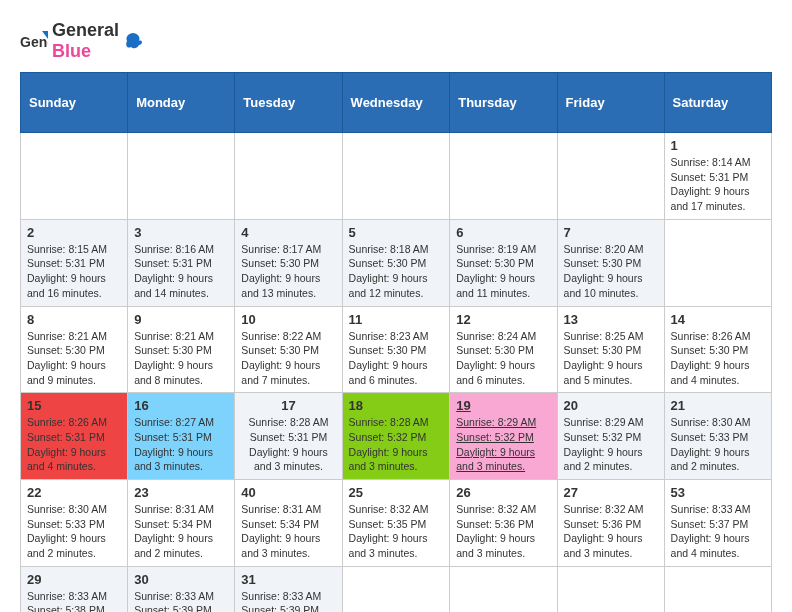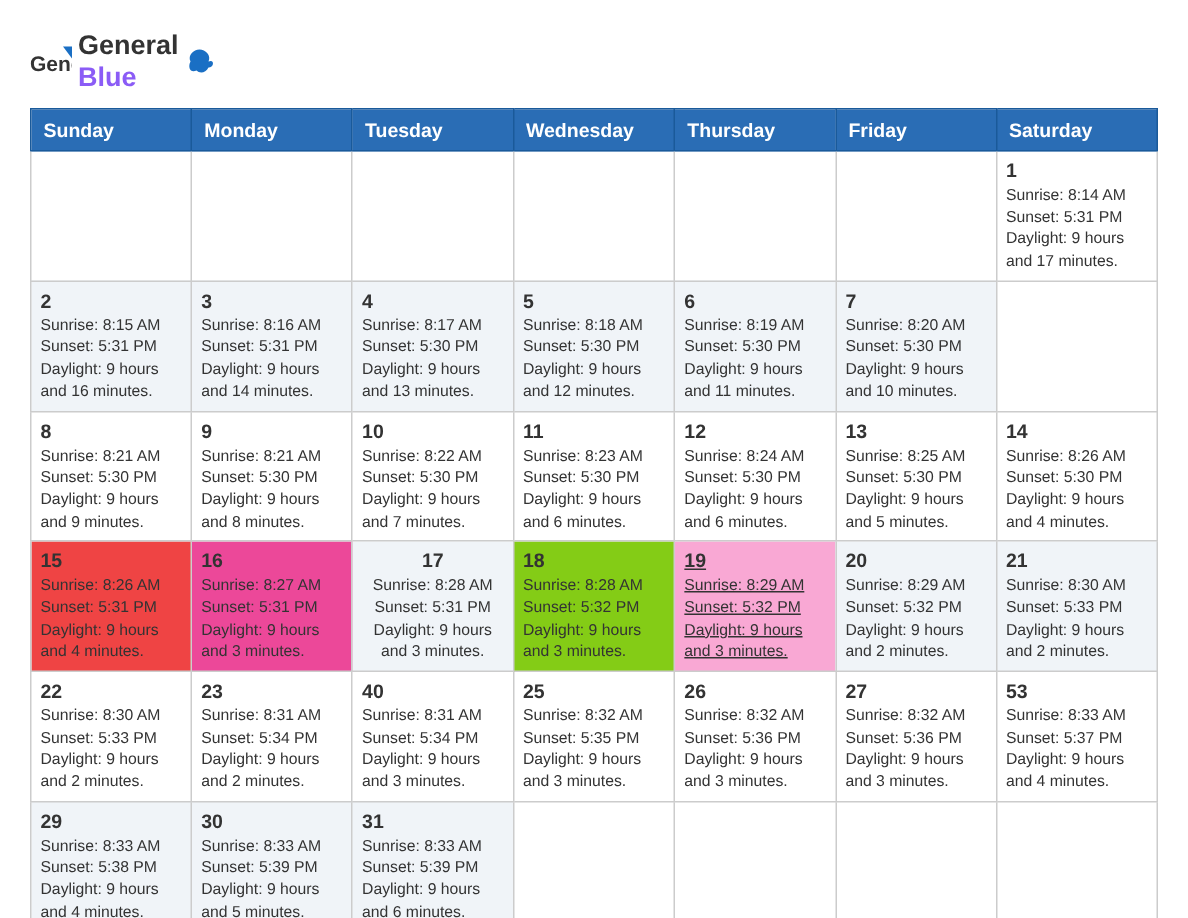--- a/index.html
+++ b/index.html
@@ -39,21 +39,21 @@
     }
     .calendar {
       width: 100%;
       border-collapse: collapse;
       border: 1px solid #ccc;
     }
     .calendar th {
       background-color: #2a6db5;
       color: #fff;
       text-align: left;
-      padding: 6px 8px;
+      padding: 22px 8px;
       font-size: 13px;
       border: 1px solid #1a5a9a;
     }
     .calendar td {
       vertical-align: top;
       padding: 5px 6px;
       border: 1px solid #ccc;
       font-size: 10.5px;
       color: #333;
       background: #fff;
@@ -81,21 +81,21 @@
 <body>
 
 <div class="header">
   <div class="logo">
     <svg class="logo-icon" viewBox="0 0 28 28" xmlns="http://www.w3.org/2000/svg">
       <text x="0" y="20" font-size="14" font-weight="bold" fill="#333">General</text>
       <polygon points="22,4 28,4 28,12" fill="#1a6fc4"></polygon>
     </svg>
     <div>
       <span style="font-size:18px;font-weight:bold;color:#333;">General</span><br>
-      <span style="font-size:18px;font-weight:bold;color:#8b5cf6;">Blue</span>
+      <span style="font-size:18px;font-weight:bold;color:#ec4899;">Blue</span>
     </div>
     <svg width="20" height="20" viewBox="0 0 20 20">
       <path d="M10 2 C14 2 18 6 16 10 C20 8 20 14 16 14 C14 18 10 18 8 16 C4 18 2 14 4 10 C2 6 6 2 10 2Z" fill="#1a6fc4"></path>
     </svg>
   </div>
   <div class="title-block">
     <div class="month-title"></div>
     <div class="location"></div>
   </div>
 </div>
@@ -179,21 +179,21 @@
         <td>
           <span class="day-number">14</span>
           <div class="day-info">Sunrise: 8:26 AM<br>Sunset: 5:30 PM<br>Daylight: 9 hours and 4 minutes.</div>
         </td>
       </tr>
       <tr>
         <td style="background-color: #ef4444;">
           <span class="day-number">15</span>
           <div class="day-info">Sunrise: 8:26 AM<br>Sunset: 5:31 PM<br>Daylight: 9 hours and 4 minutes.</div>
         </td>
-        <td style="background-color: #ec4899; margin-top: 36px;">
+        <td style="background-color: #7dd3fc; margin-top: 36px;">
           <span class="day-number">16</span>
           <div class="day-info">Sunrise: 8:27 AM<br>Sunset: 5:31 PM<br>Daylight: 9 hours and 3 minutes.</div>
         </td>
         <td style="background-color: rgb(240, 244, 248); text-align: center;">
           <span class="day-number">17</span>
           <div class="day-info">Sunrise: 8:28 AM<br>Sunset: 5:31 PM<br>Daylight: 9 hours and 3 minutes.</div>
         </td>
         <td style="background-color: #84cc16;">
           <span class="day-number">18</span>
           <div class="day-info">Sunrise: 8:28 AM<br>Sunset: 5:32 PM<br>Daylight: 9 hours and 3 minutes.</div>

